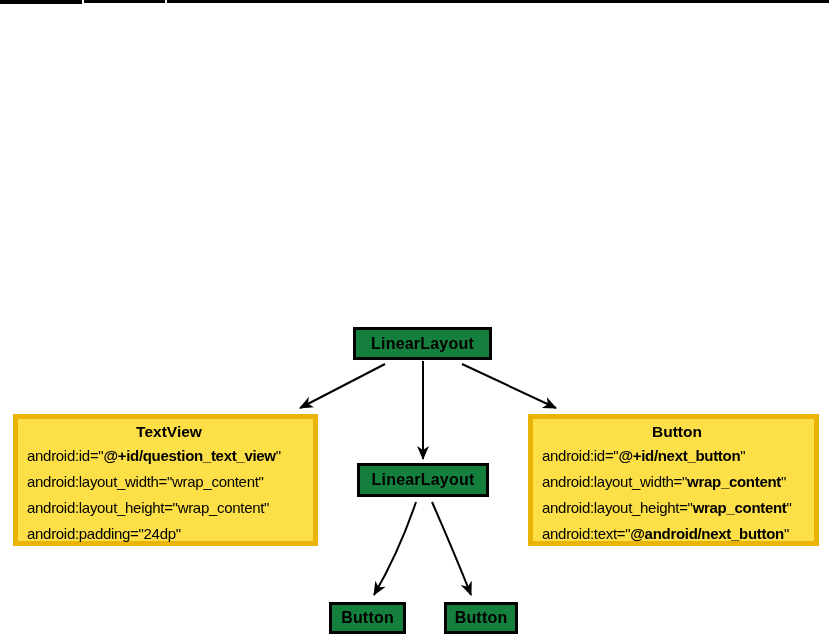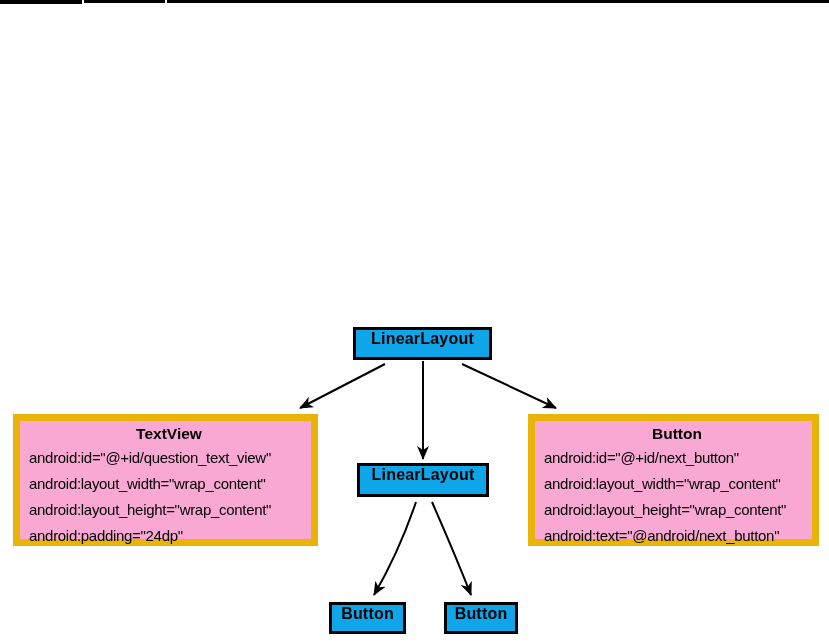--- a/index.html
+++ b/index.html
@@ -8,29 +8,29 @@
     font-family:"Liberation Sans",sans-serif;color:#000;overflow:hidden;
   }
   
   .topseg{position:absolute;top:0;height:3px;background:#000;}
   .topseg.s1{left:0;width:82px;height:4px;}
   .topseg.s2{left:84px;width:81px;}
   .topseg.s3{left:167px;width:662px;}
 
   .arrows{position:absolute;left:0;top:0;pointer-events:none;}
 
-  .node{position:absolute;background:#0ea5e9;border:3px solid #000;box-sizing:border-box;
-        display:flex;align-items:flex-start;justify-content:center;}
+  .node{position:absolute;background:#15803d;border:3px solid #000;box-sizing:border-box;
+        display:flex;align-items:center;justify-content:center;}
   .node .lbl{font-weight:bold;font-size:16px;letter-spacing:0.2px;white-space:nowrap;}
 
-  .attrbox{position:absolute;background:#f9a8d4;border:7px solid #eab308;box-sizing:border-box;
+  .attrbox{position:absolute;background:#fde047;border:5px solid #eab308;box-sizing:border-box;
            padding:2px 2px 0 9px;}
   .attrbox .title{font-weight:bold;font-size:15.5px;text-align:center;line-height:22px;height:22px;}
   .attrbox .attr{font-size:15px;line-height:26px;height:26px;white-space:nowrap;letter-spacing:-0.3px;}
-  .attr .bv{font-weight:normal;}
+  .attr .bv{font-weight:bold;}
   .attr .v{font-weight:normal;}
 
   .box-root{left:353px;top:327px;width:139px;height:33px;}
   .box-inner{left:357px;top:463px;width:132px;height:34px;}
   .box-textview{left:13px;top:414px;width:305px;height:132px;}
   .box-nextbtn{left:528px;top:414px;width:291px;height:132px;}
   .box-leaf1{left:329px;top:602px;width:77px;height:32px;}
   .box-leaf2{left:444px;top:602px;width:74px;height:32px;}
 </style>
 </head>

